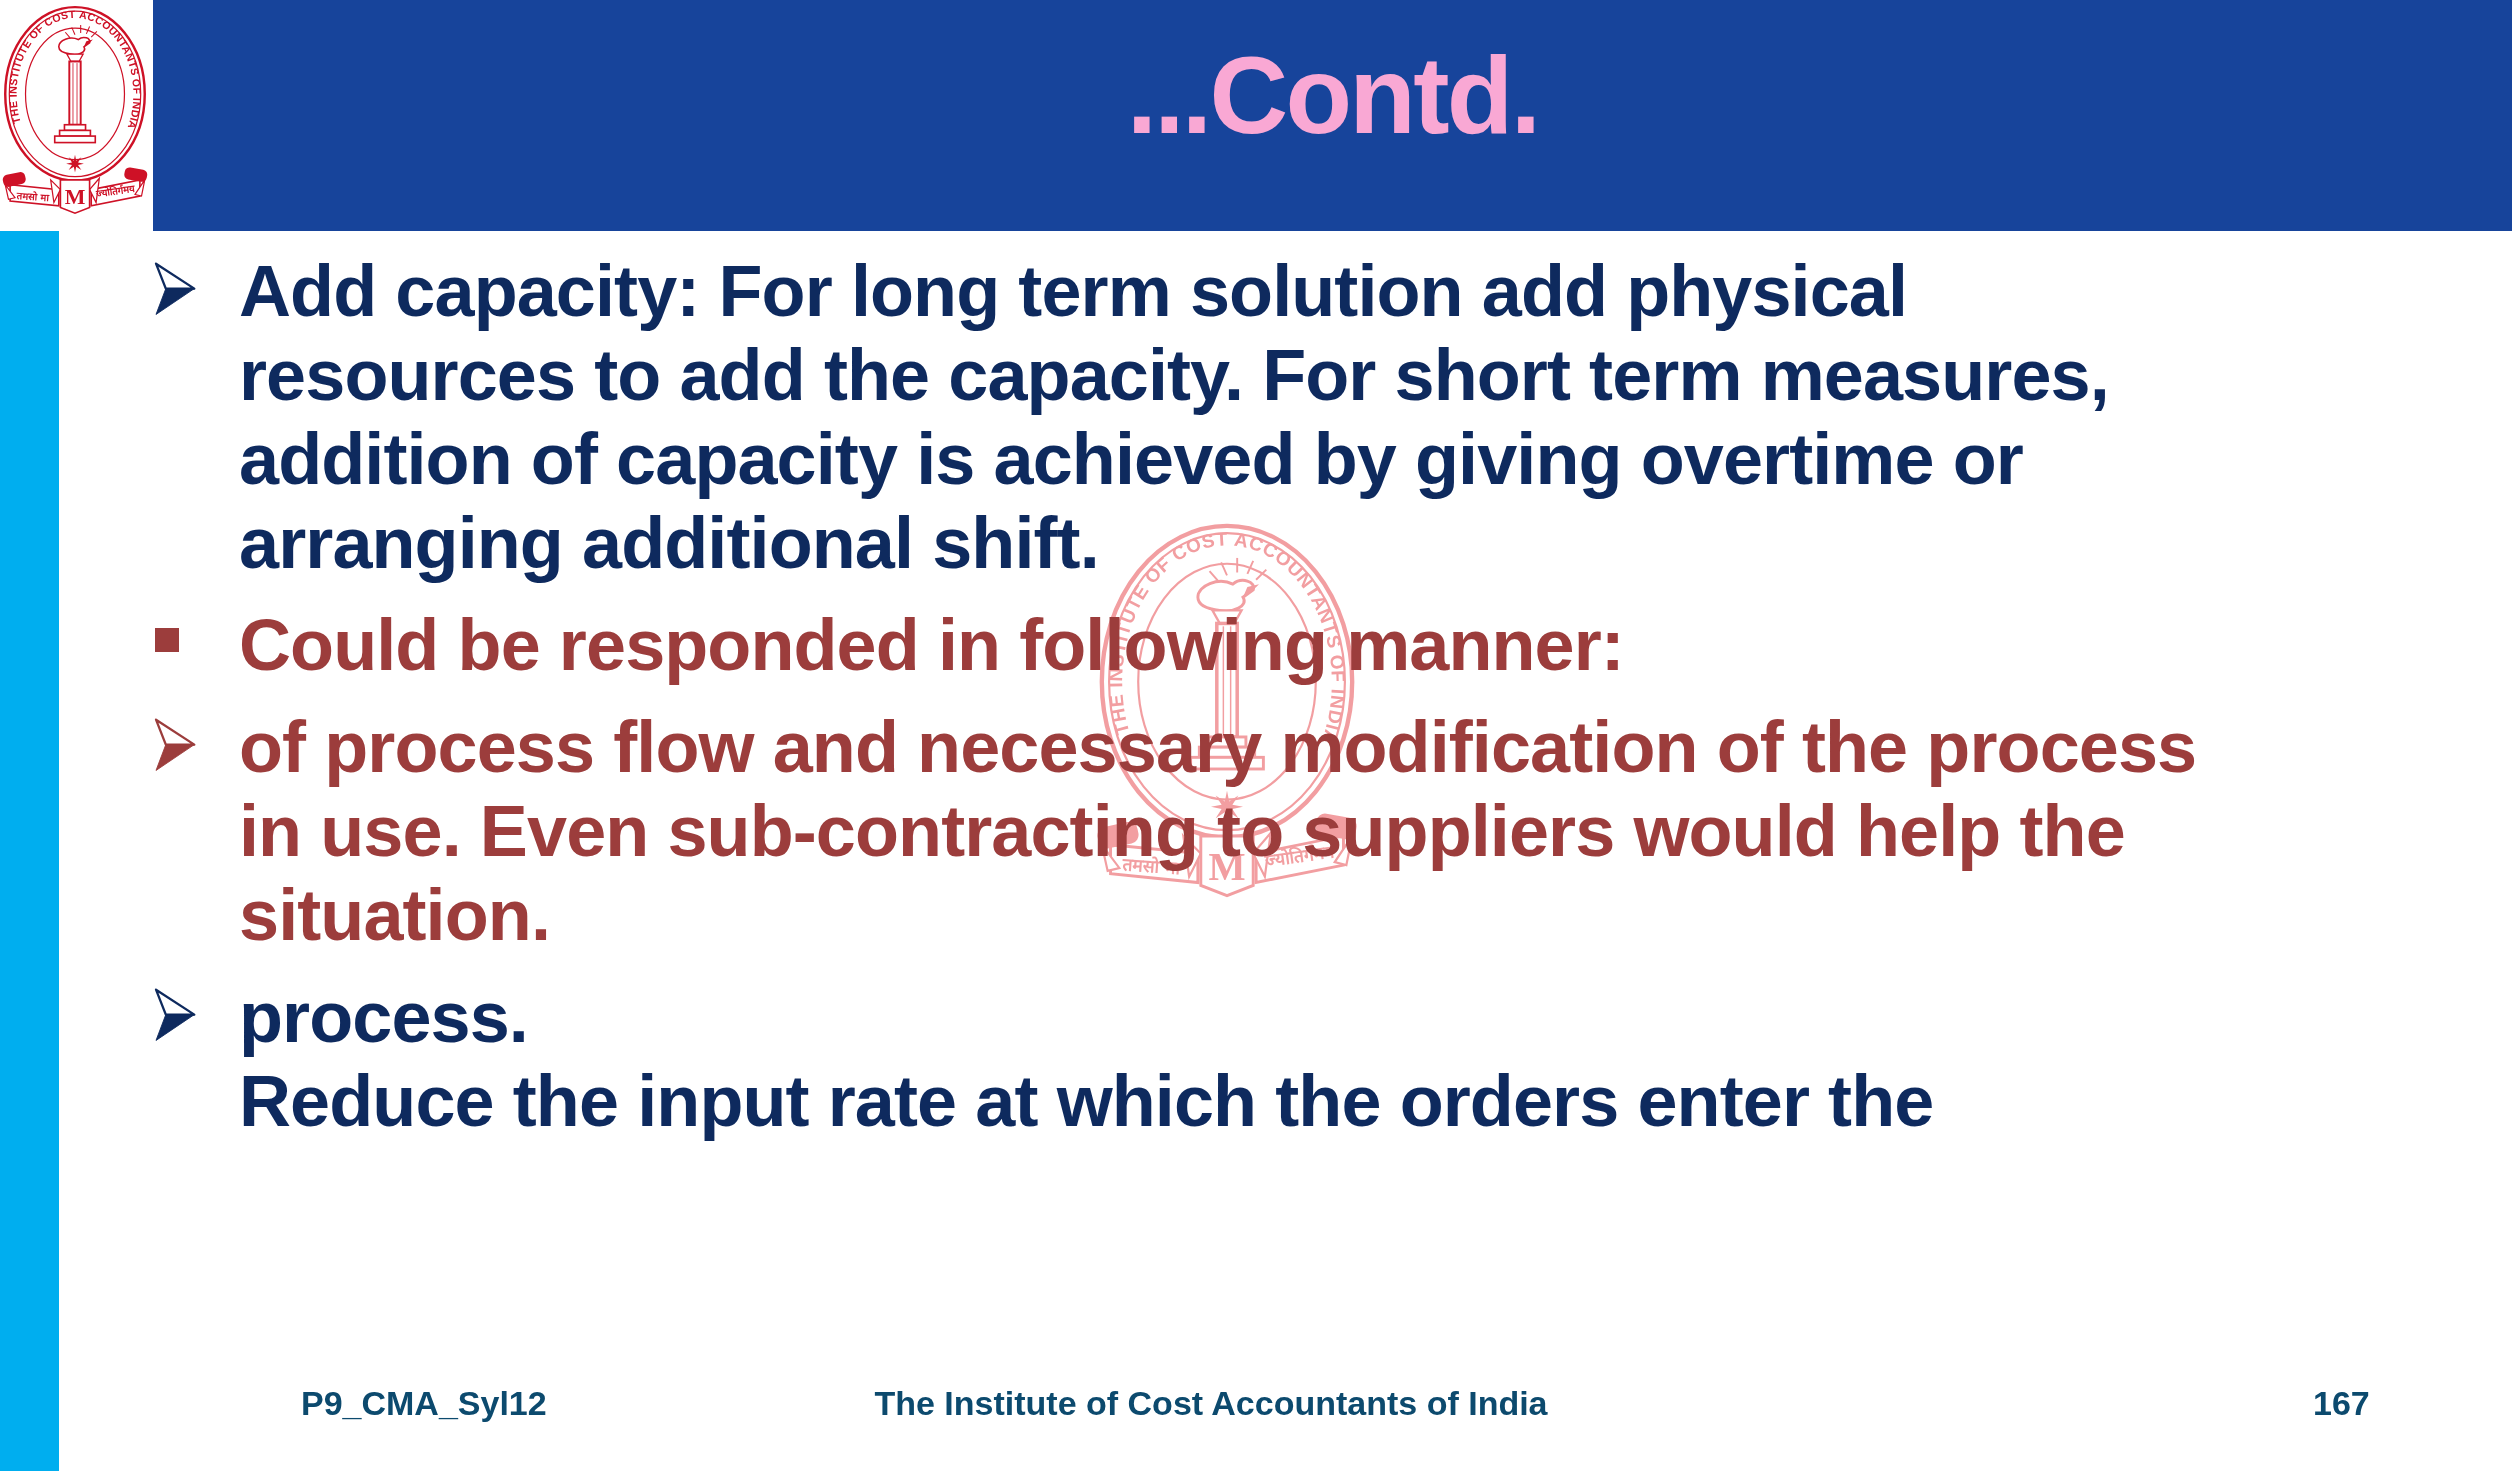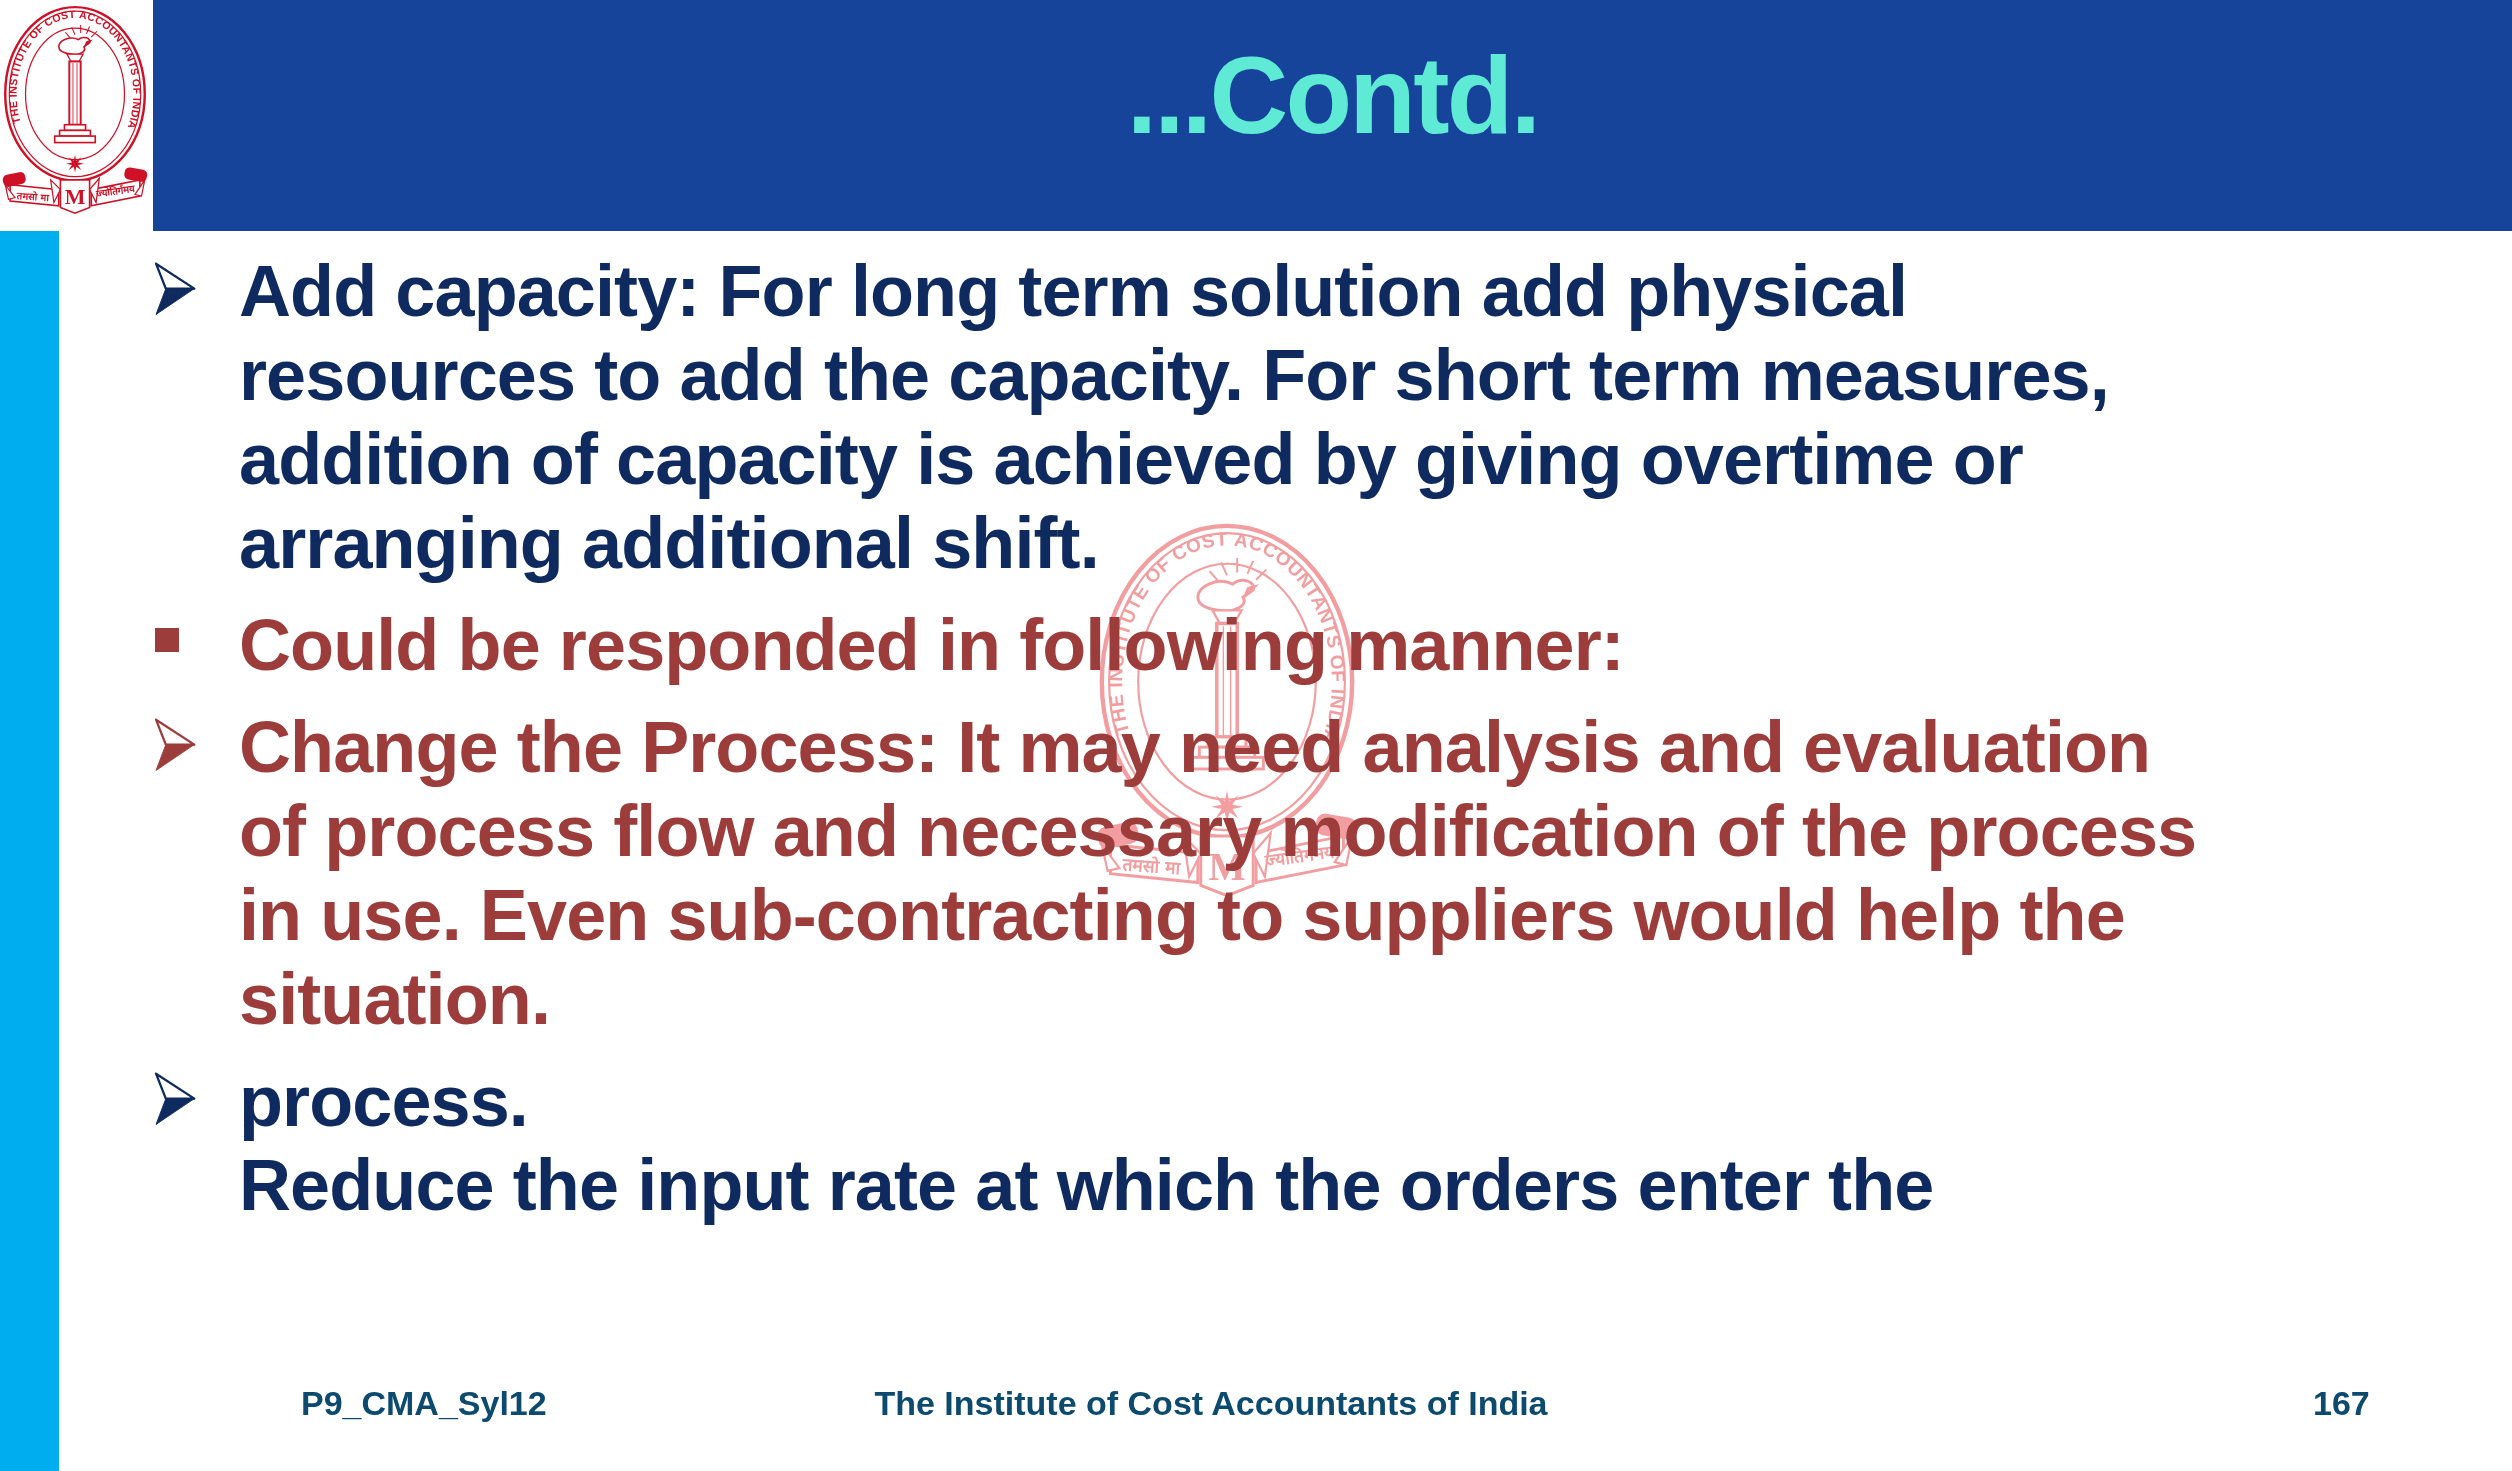--- a/index.html
+++ b/index.html
@@ -6,21 +6,21 @@
   .slide{
     position:relative;width:2512px;height:1471px;background:#ffffff;
     font-family:"Liberation Sans",sans-serif;overflow:hidden;
   }
   
   .header{
     position:absolute;left:153px;top:0;right:0;height:231px;background:#17449B;
     display:flex;align-items:center;justify-content:center;
   }
   .slide-title{
-    color:#5eead4;font-size:109px;font-weight:bold;letter-spacing:-2.7px;
+    color:#f9a8d4;font-size:109px;font-weight:bold;letter-spacing:-2.7px;
     margin-top:-41px;
   }
   
   .logo-box{
     position:absolute;left:0;top:0;width:149px;height:231px;background:#ffffff;
     display:flex;align-items:flex-start;justify-content:center;
   }
   .logo-svg{width:146px;height:230px;color:#CE1126;}
   
   .side-stripe{position:absolute;left:0;top:231px;width:59px;bottom:0;background:#00AEEF;}
@@ -146,21 +146,20 @@
 
     <div class="para maroon">
       <span class="sq-bullet"></span>
       <div>Could be responded in following manner:</div>
     </div>
 
     <div class="para maroon">
       <svg class="arrow-bullet" viewBox="0 0 52 64">
           <use href="#arrowhead"></use>
         </svg>
-      <div>Change the Process: It may need analysis and evaluation</div>
       <div>of process flow and necessary modification of the process</div>
       <div>in use. Even sub-contracting to suppliers would help the</div>
       <div>situation.</div>
     </div>
 
     <div class="para navy">
       <svg class="arrow-bullet" viewBox="0 0 52 64">
           <use href="#arrowhead"></use>
         </svg>
       <div>process.</div>

